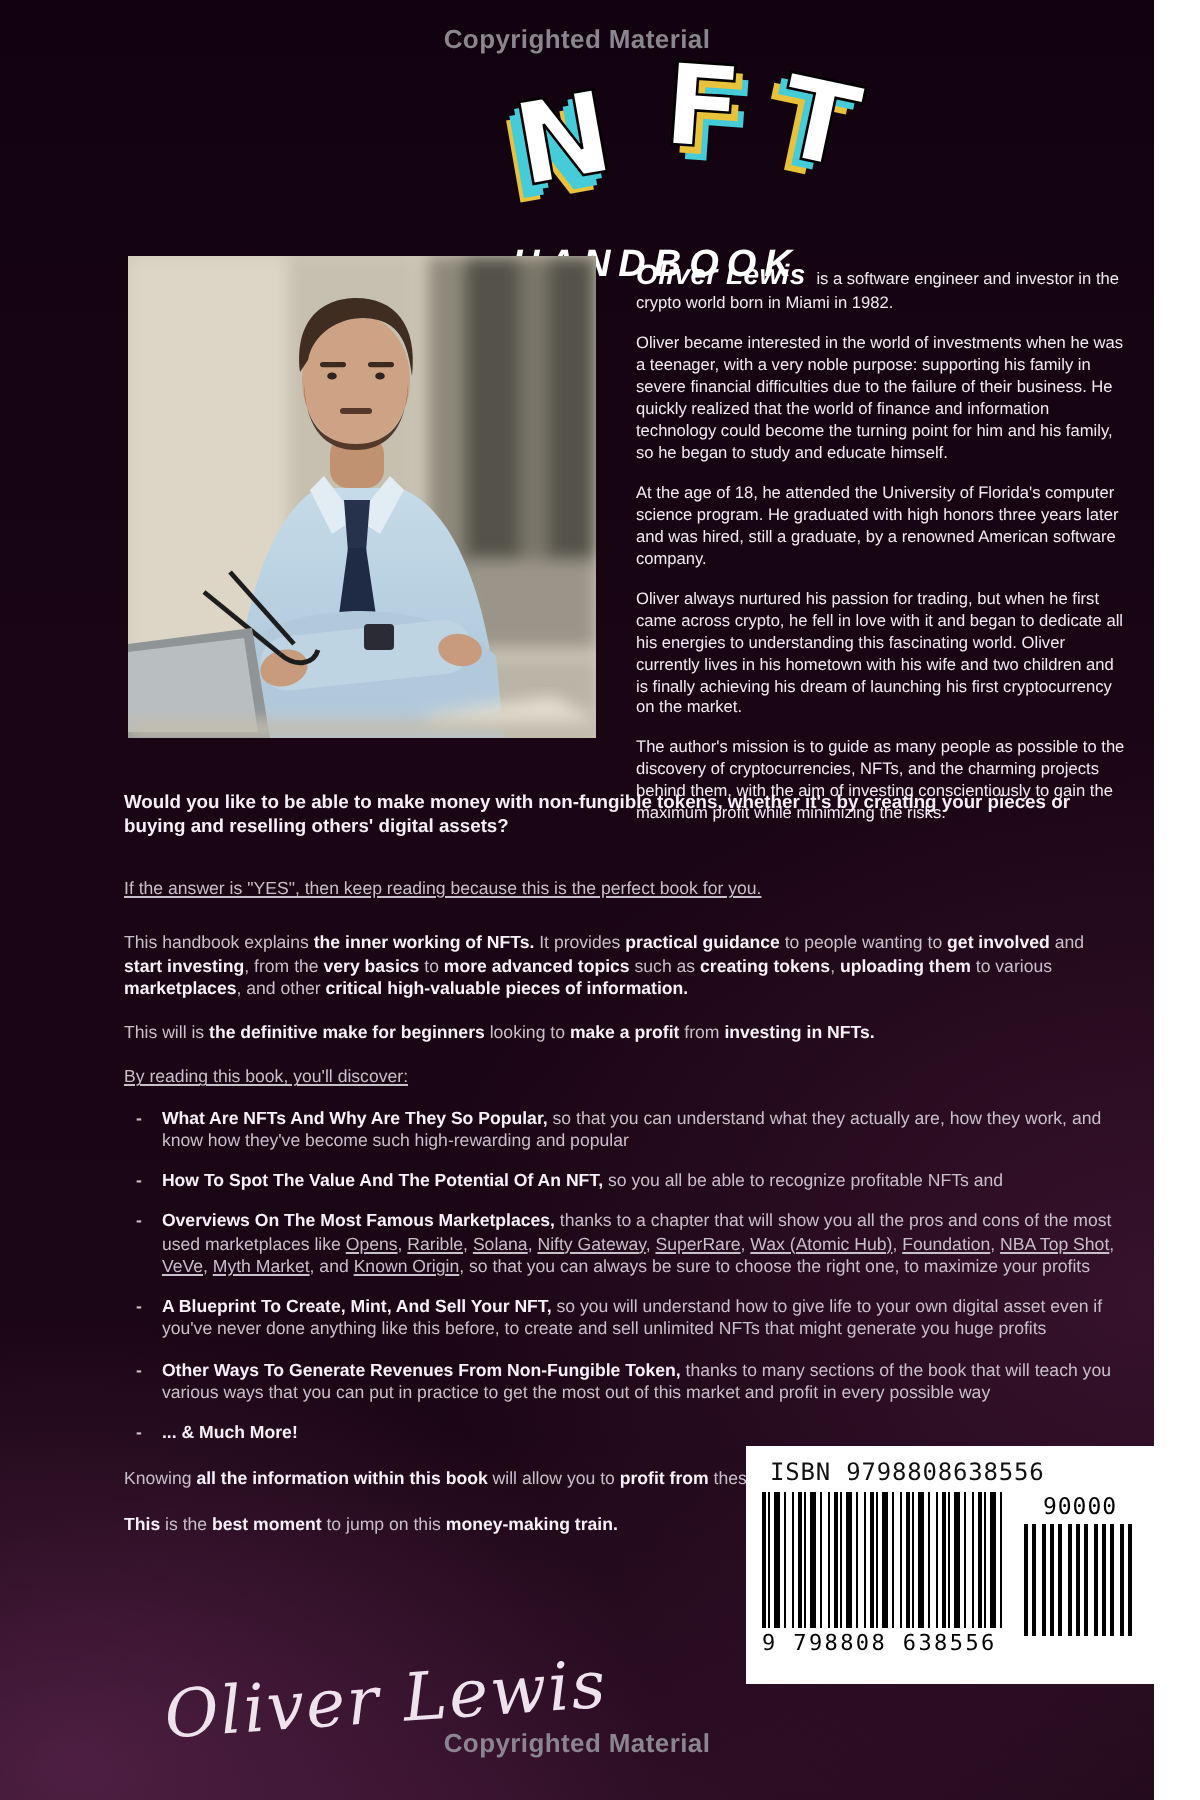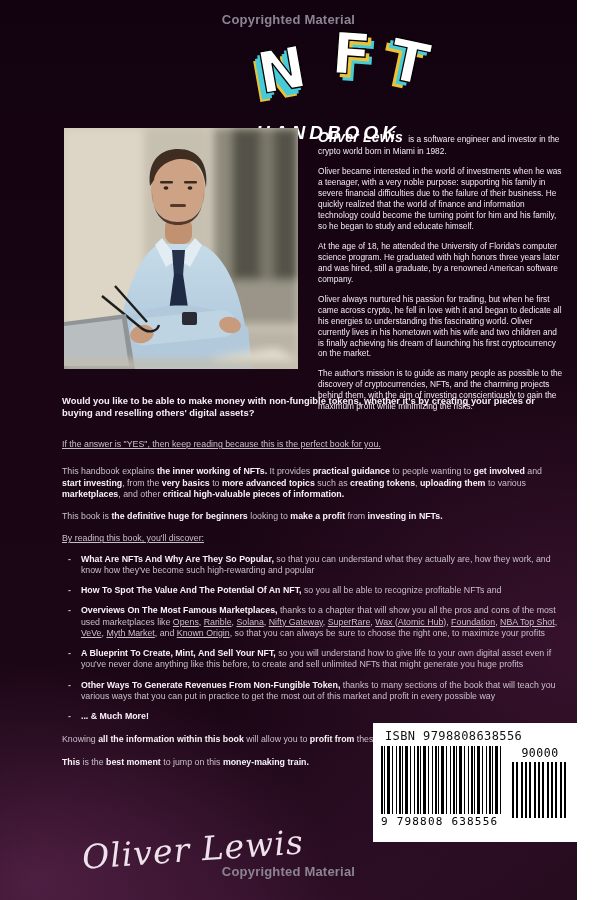--- a/index.html
+++ b/index.html
@@ -147,21 +147,21 @@
     <p class="bio-p">Oliver became interested in the world of investments when he was a teenager, with a very noble purpose: supporting his family in severe financial difficulties due to the failure of their business. He quickly realized that the world of finance and information technology could become the turning point for him and his family, so he began to study and educate himself.</p>
     <p class="bio-p">At the age of 18, he attended the University of Florida's computer science program. He graduated with high honors three years later and was hired, still a graduate, by a renowned American software company.</p>
     <p class="bio-p">Oliver always nurtured his passion for trading, but when he first came across crypto, he fell in love with it and began to dedicate all his energies to understanding this fascinating world. Oliver currently lives in his hometown with his wife and two children and is finally achieving his dream of launching his first cryptocurrency on the market.</p>
     <p class="bio-p">The author's mission is to guide as many people as possible to the discovery of cryptocurrencies, NFTs, and the charming projects behind them, with the aim of investing conscientiously to gain the maximum profit while minimizing the risks.</p>
   </div>
 
   <div class="main">
     <p class="hook">Would you like to be able to make money with non-fungible tokens, whether it's by creating your pieces or buying and reselling others' digital assets?</p>
     <p class="yes">If the answer is "YES", then keep reading because this is the perfect book for you.</p>
     <p class="bp"><span>This handbook explains </span><span class="rb">the inner working of NFTs.</span><span> It provides </span><span class="rb">practical guidance</span><span> to people wanting to </span><span class="rb">get involved</span><span> and </span><span class="rb">start investing</span><span>, from the </span><span class="rb">very basics</span><span> to </span><span class="rb">more advanced topics</span><span> such as </span><span class="rb">creating tokens</span><span>, </span><span class="rb">uploading them</span><span> to various </span><span class="rb">marketplaces</span><span>, and other </span><span class="rb">critical high-valuable pieces of information.</span></p>
-    <p class="bp"><span>This book is </span><span class="rb">the definitive huge for beginners</span><span> looking to </span><span class="rb">make a profit</span><span> from </span><span class="rb">investing in NFTs.</span></p>
+    <p class="bp"><span>This will is </span><span class="rb">the definitive make for beginners</span><span> looking to </span><span class="rb">make a profit</span><span> from </span><span class="rb">investing in NFTs.</span></p>
     <p class="discover">By reading this book, you'll discover:</p>
     <ul class="bullets">
       <li class="bullet">
           <span class="dash">-</span>
           <span><span class="rb">What Are NFTs And Why Are They So Popular,</span><span> so that you can understand what they actually are, how they work, and know how they've become such high-rewarding and popular</span></span>
         </li>
       <li class="bullet">
           <span class="dash">-</span>
           <span><span class="rb">How To Spot The Value And The Potential Of An NFT,</span><span> so you all be able to recognize profitable NFTs and</span></span>
         </li>

